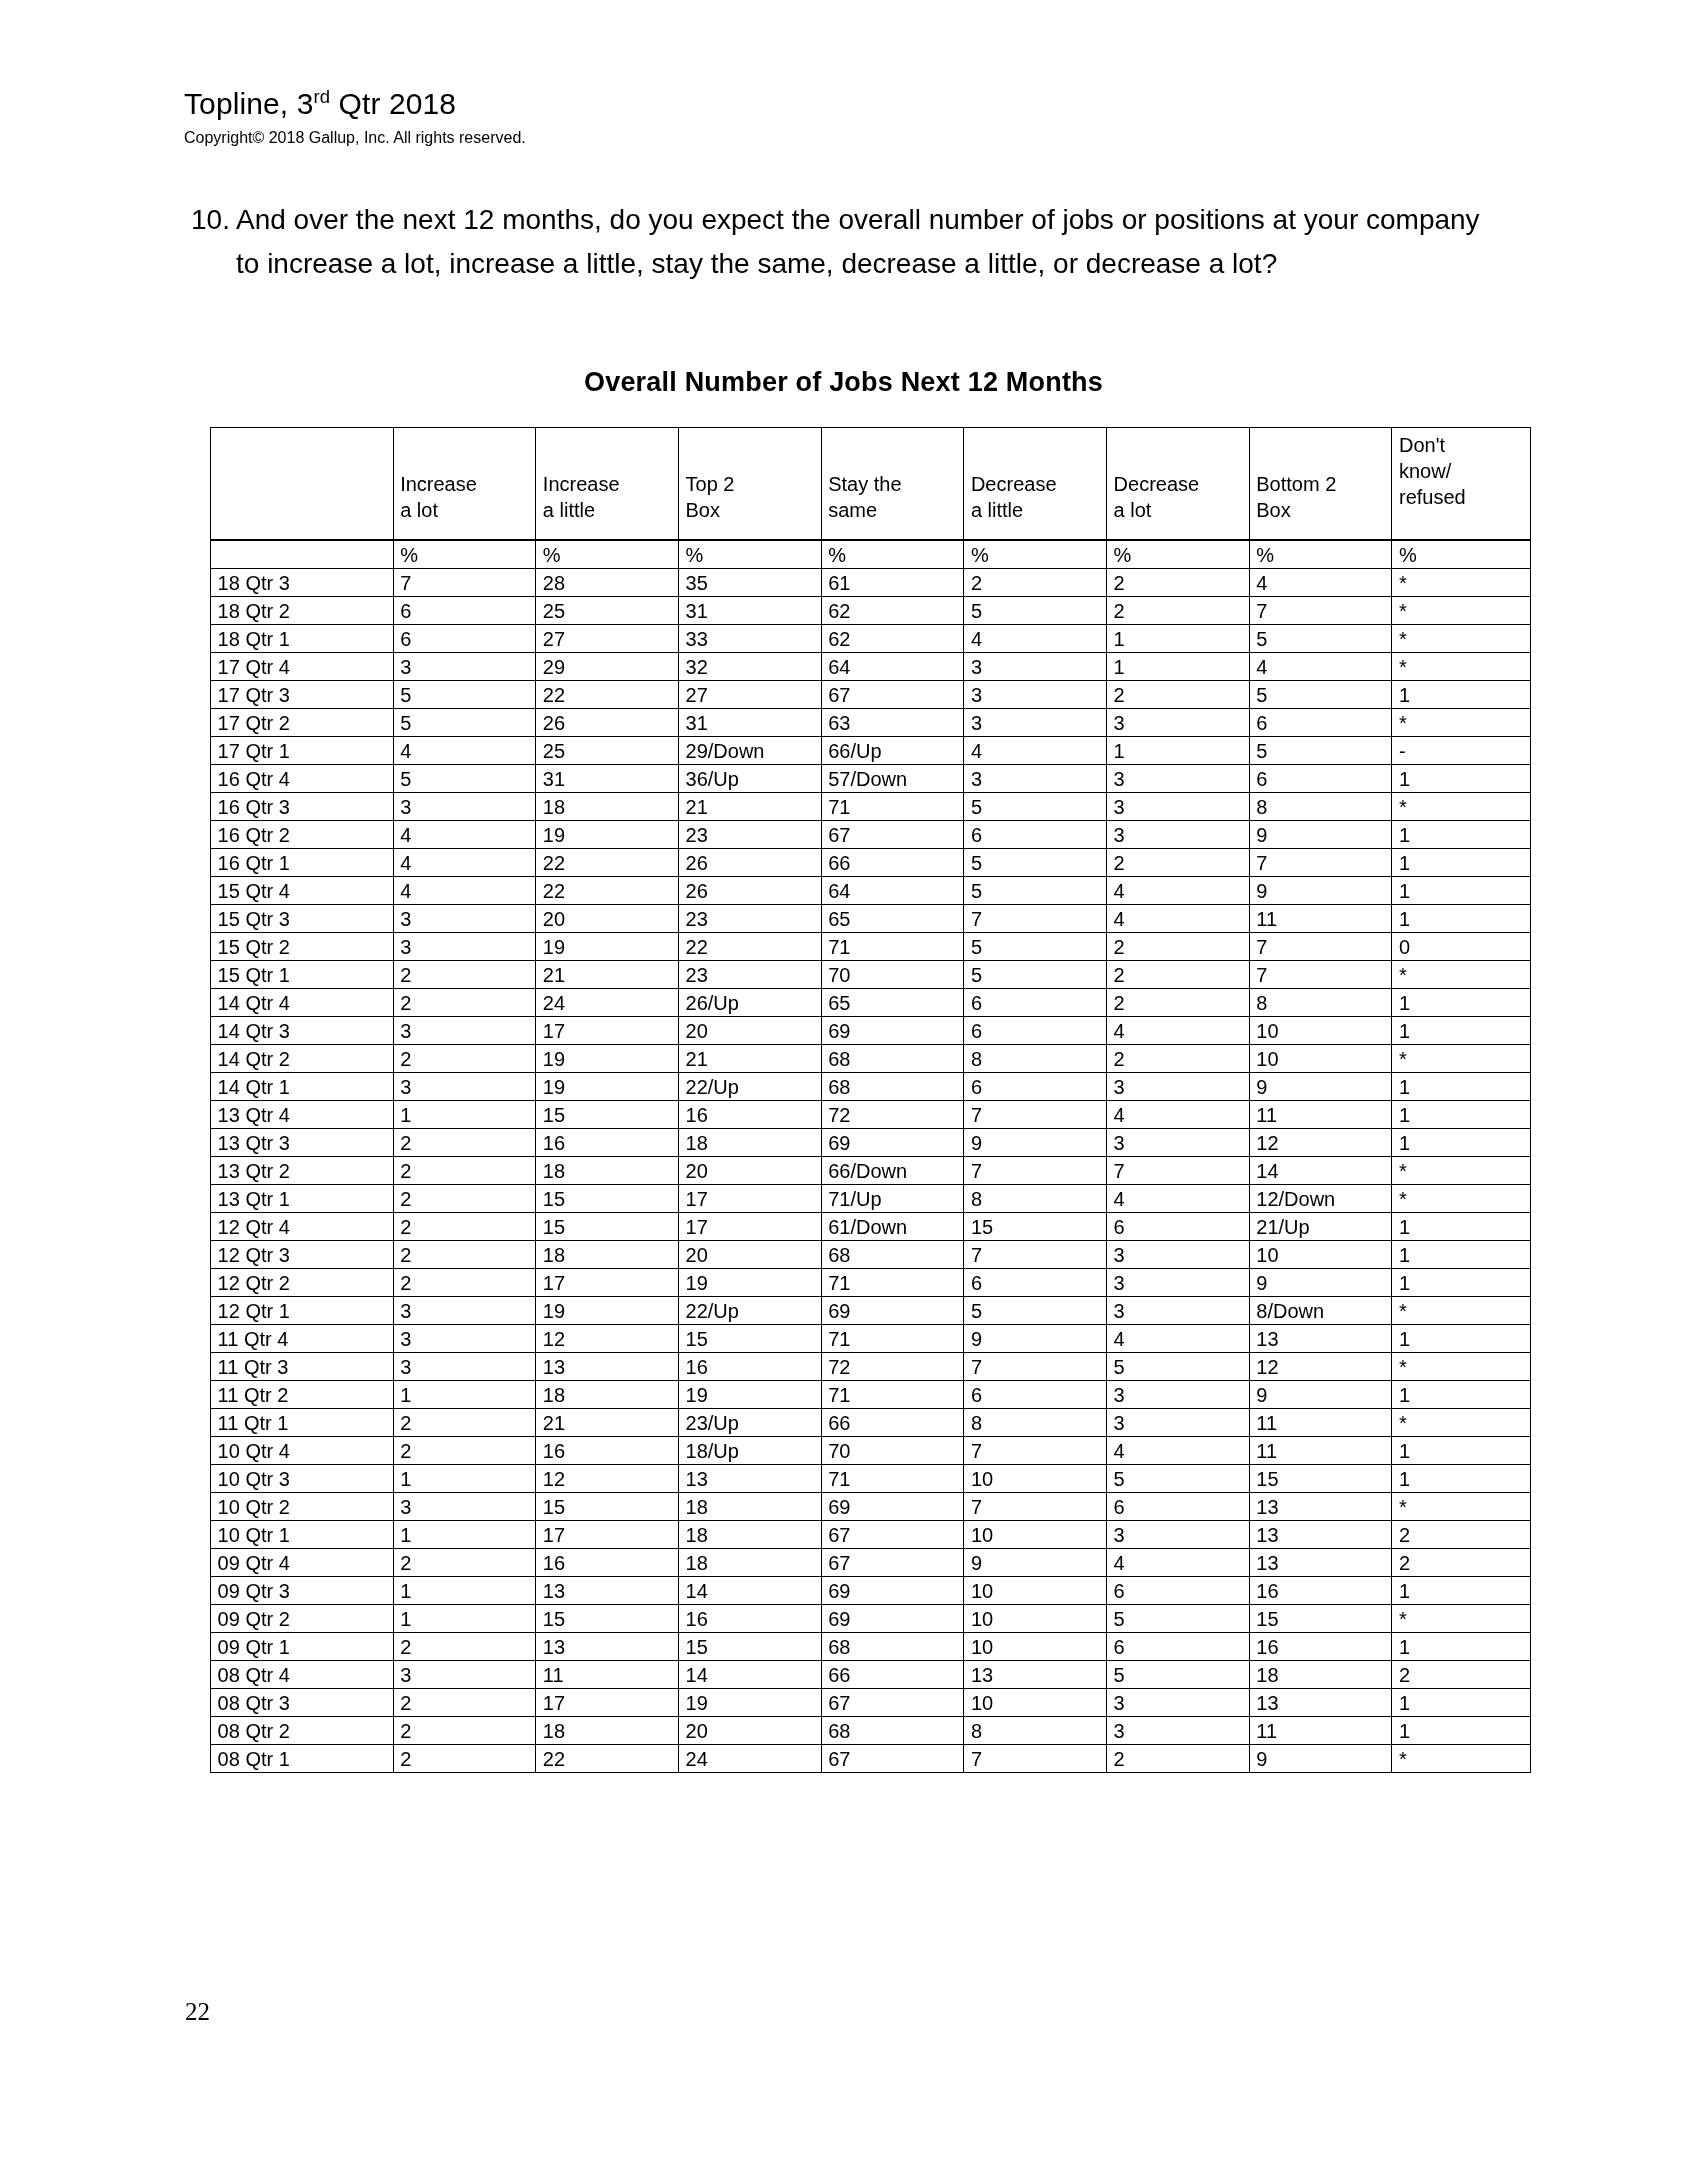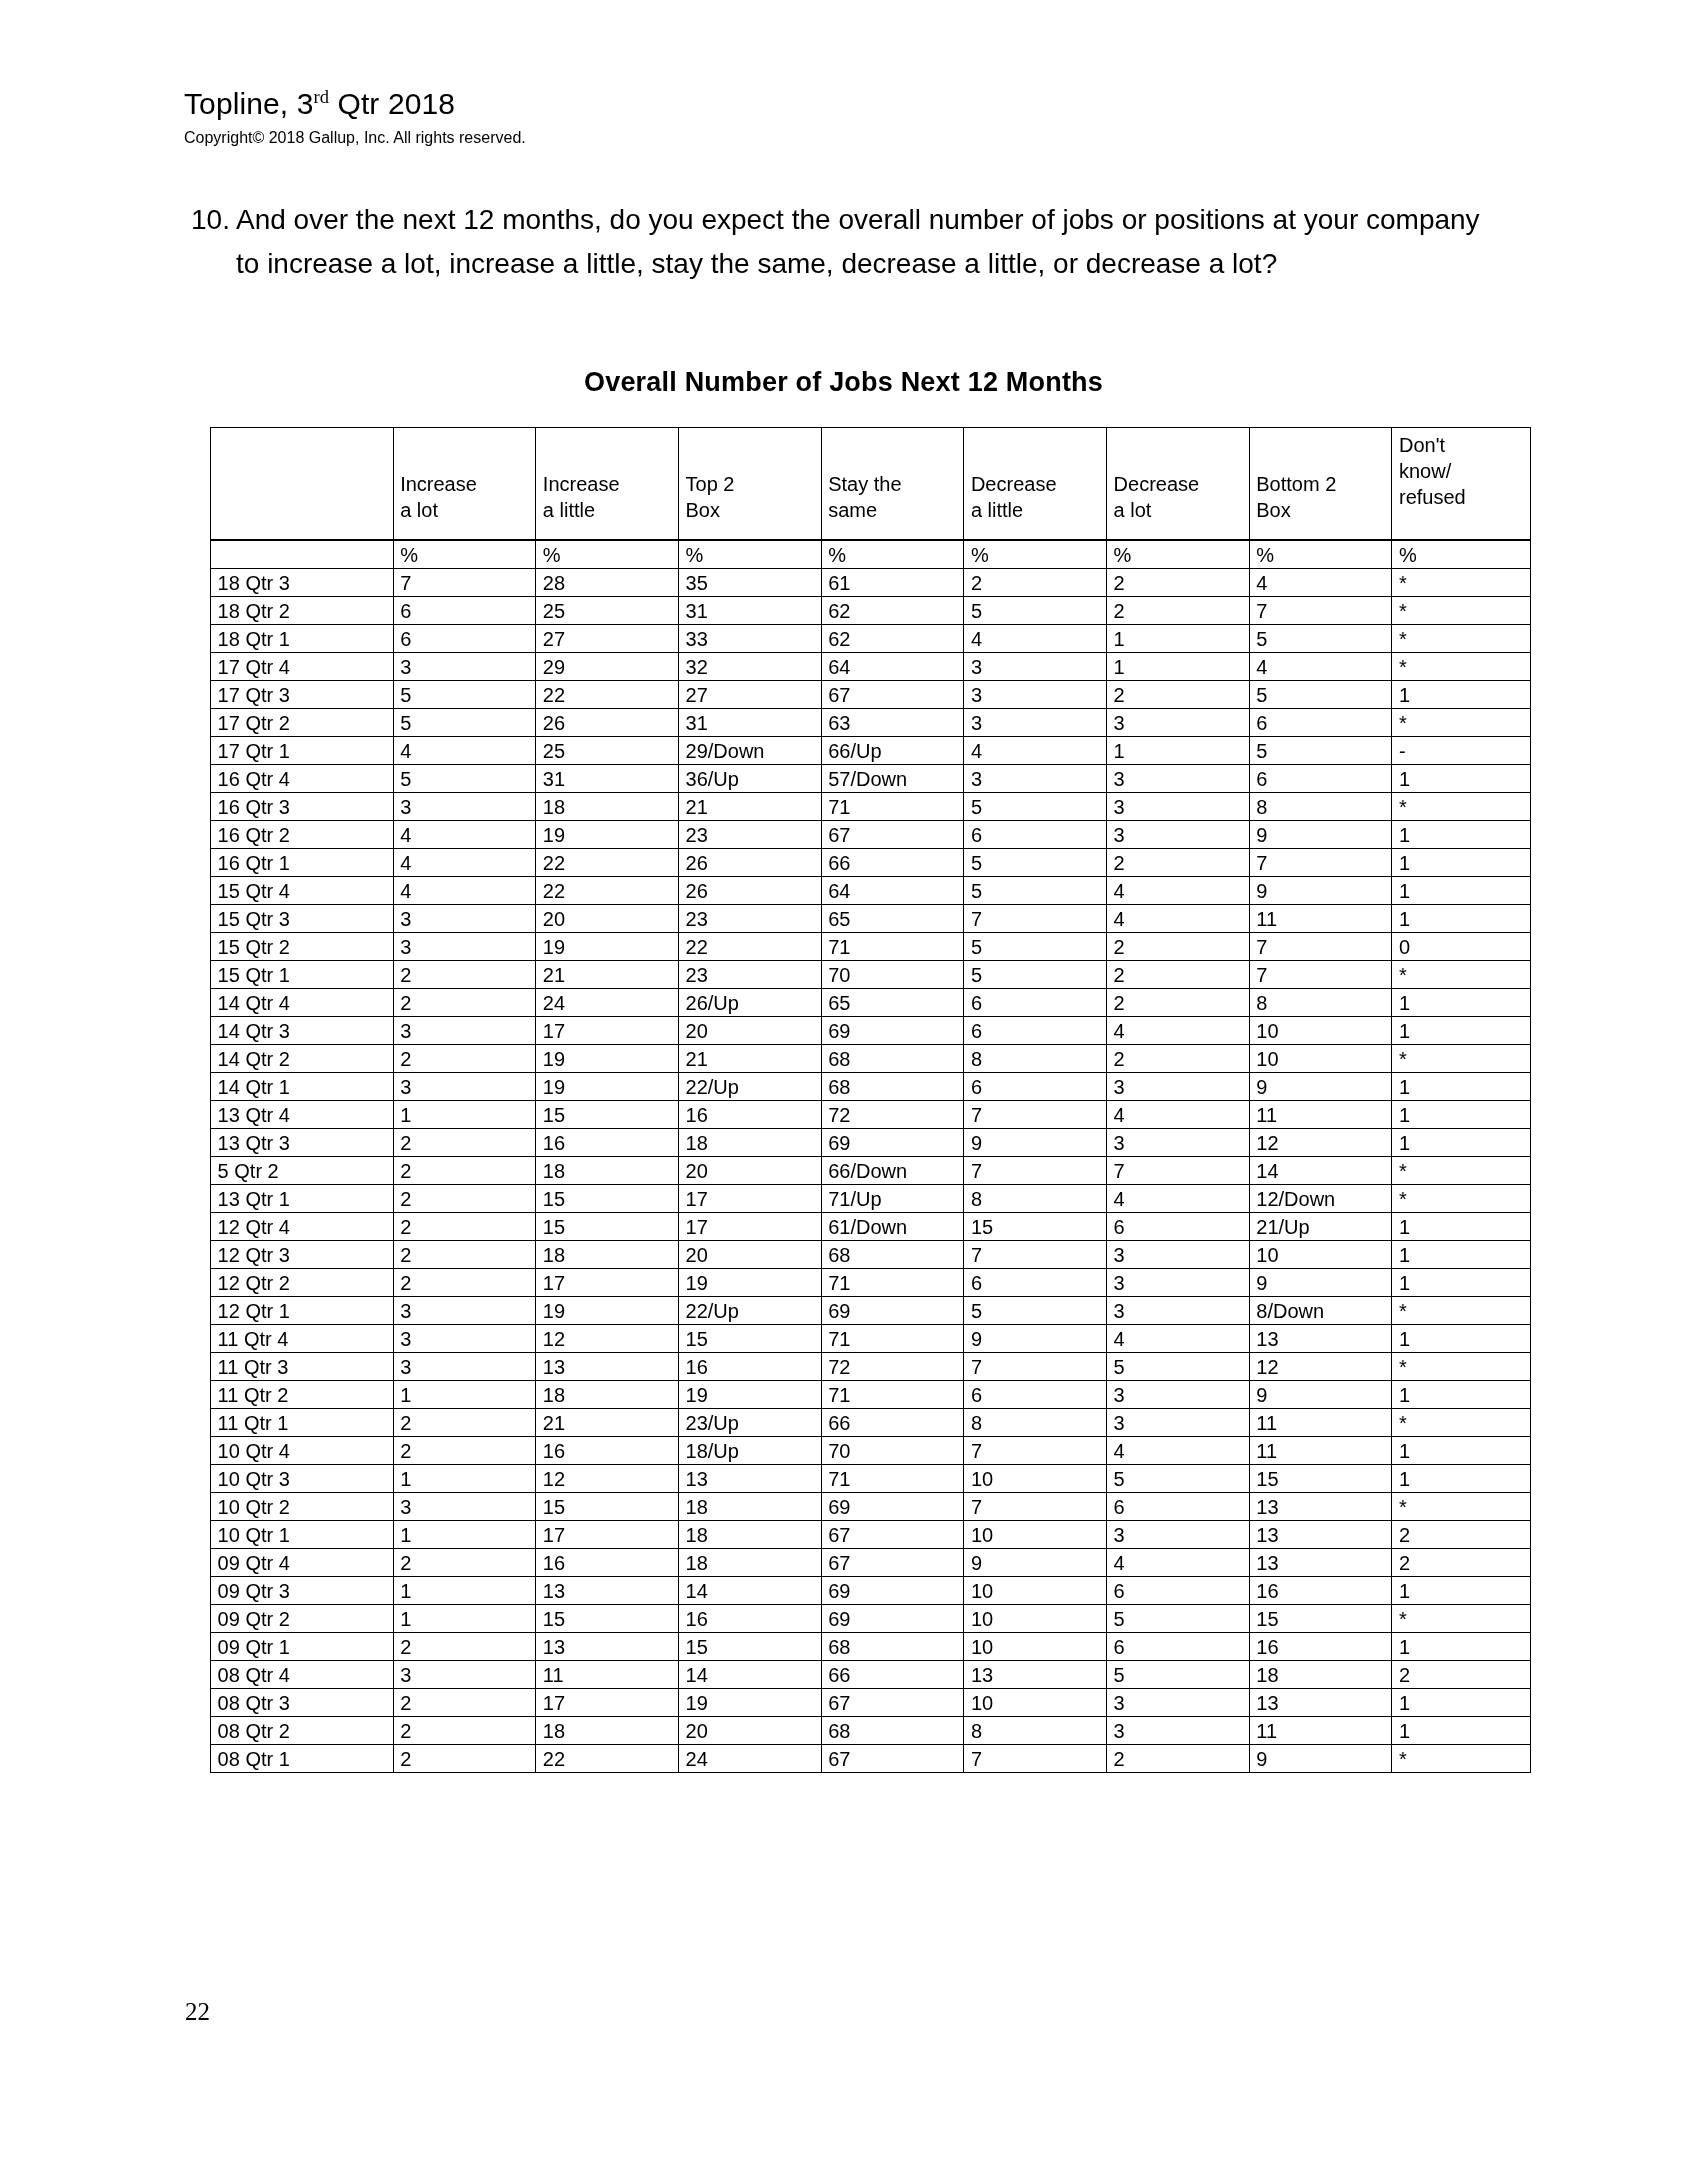--- a/index.html
+++ b/index.html
@@ -33,21 +33,20 @@
   .hdr-title {
     font-size: 30px;
     line-height: 37px;
     letter-spacing: 0.1px;
     white-space: nowrap;
   }
   .hdr-title .sup {
     font-size: 18.5px;
     vertical-align: super;
     line-height: 0;
-    font-family: Liberation Serif, serif;
   }
   .hdr-copy {
     font-size: 16px;
     line-height: 22.5px;
     margin-top: 5.3px;
     white-space: nowrap;
   }
 
   
   .question {
@@ -441,21 +440,21 @@
             <td>2</td>
             <td>16</td>
             <td class="b">18</td>
             <td>69</td>
             <td>9</td>
             <td>3</td>
             <td class="b">12</td>
             <td>1</td>
           </tr>
           <tr class="drow">
-            <td>5 Qtr 2</td>
+            <td>13 Qtr 2</td>
             <td>2</td>
             <td>18</td>
             <td class="b">20</td>
             <td>66/Down</td>
             <td>7</td>
             <td>7</td>
             <td class="b">14</td>
             <td>*</td>
           </tr>
           <tr class="drow">

